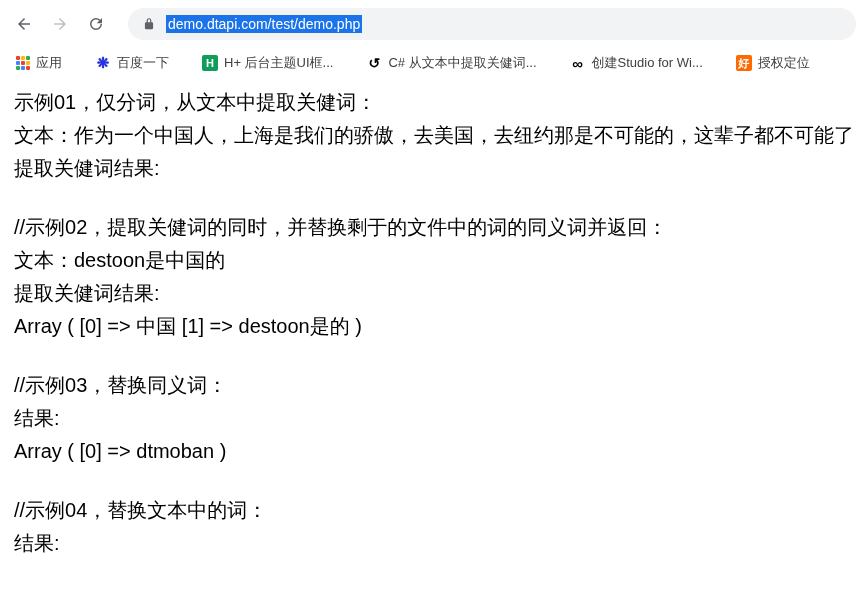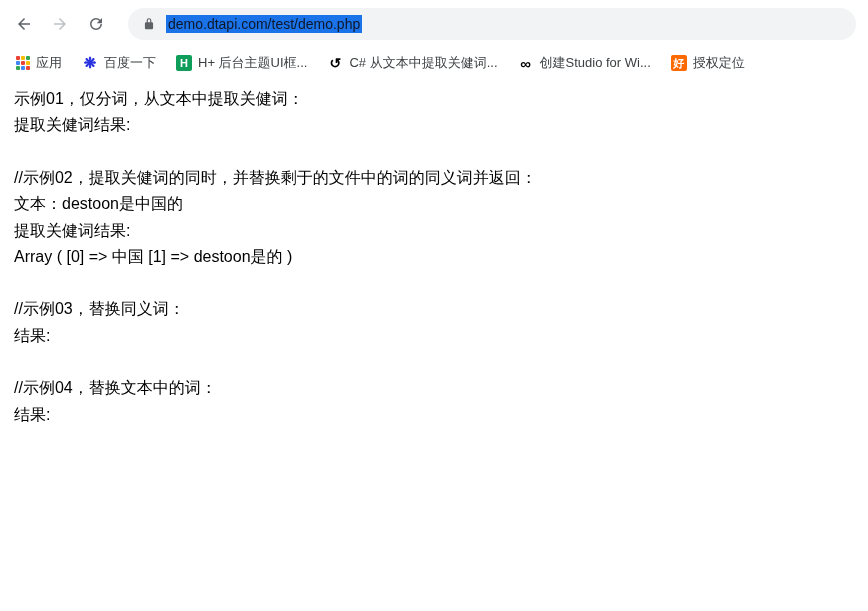--- a/index.html
+++ b/index.html
@@ -37,30 +37,30 @@
       border-radius: 16px;
       padding: 4px 14px;
       height: 32px;
       gap: 10px;
       margin-left: 8px;
     }
     .lock-icon { color: #5f6368; display: flex; }
     .lock-icon svg { width: 14px; height: 14px; }
     .url-text {
       font-size: 14px;
-      color: #0f172a;
+      color: #ffffff;
       background: #1a73e8;
       padding: 1px 2px;
       font-family: Arial, sans-serif;
     }
     .bookmarks-bar {
       display: flex;
       align-items: center;
       padding: 6px 16px;
-      gap: 20px;
+      gap: 33px;
       background: #fff;
       font-size: 13px;
       color: #3c4043;
     }
     .bookmark-item {
       display: flex;
       align-items: center;
       gap: 6px;
       cursor: pointer;
       white-space: nowrap;
@@ -91,21 +91,21 @@
     .apps-icon span:nth-child(7){background:#34a853;}
     .apps-icon span:nth-child(8){background:#4285f4;}
     .apps-icon span:nth-child(9){background:#ea4335;}
     .fav-baidu { color: #2932e1; font-size: 15px; }
     .fav-h { background: #0e9e5a; color: #fff; }
     .fav-csharp { color: #000; font-size: 14px; }
     .fav-studio { color: #000; font-size: 15px; font-weight: bold; }
     .fav-hao { background: #ff6a00; color: #fff; }
     .content {
       padding: 8px 14px;
-      font-size: 16px;
+      font-size: 20px;
       line-height: 1.65;
       color: #000;
     }
     .content p { margin: 0; white-space: pre-wrap; }
     .blank { height: 26px; }
   </style>
 </head>
 <body>
 
 <div class="browser-toolbar">
@@ -166,25 +166,27 @@
     <span>创建Studio for Wi...</span>
   </div>
   <div class="bookmark-item">
     <span class="bookmark-icon fav-hao">好</span>
     <span>授权定位</span>
   </div>
 </div>
 
 <div class="content">
   <p>示例01，仅分词，从文本中提取关健词：</p>
+  <p>文本：作为一个中国人，上海是我们的骄傲，去美国，去纽约那是不可能的，这辈子都不可能了</p>
   <p>提取关健词结果:</p>
   <div class="blank"></div>
   <p>//示例02，提取关健词的同时，并替换剩于的文件中的词的同义词并返回：</p>
   <p>文本：destoon是中国的</p>
   <p>提取关健词结果:</p>
   <p>Array ( [0] =&gt; 中国 [1] =&gt; destoon是的 )</p>
   <div class="blank"></div>
   <p>//示例03，替换同义词：</p>
   <p>结果:</p>
+  <p>Array ( [0] =&gt; dtmoban )</p>
   <div class="blank"></div>
   <p>//示例04，替换文本中的词：</p>
   <p>结果:</p>
 </div>
 
 </body></html>

